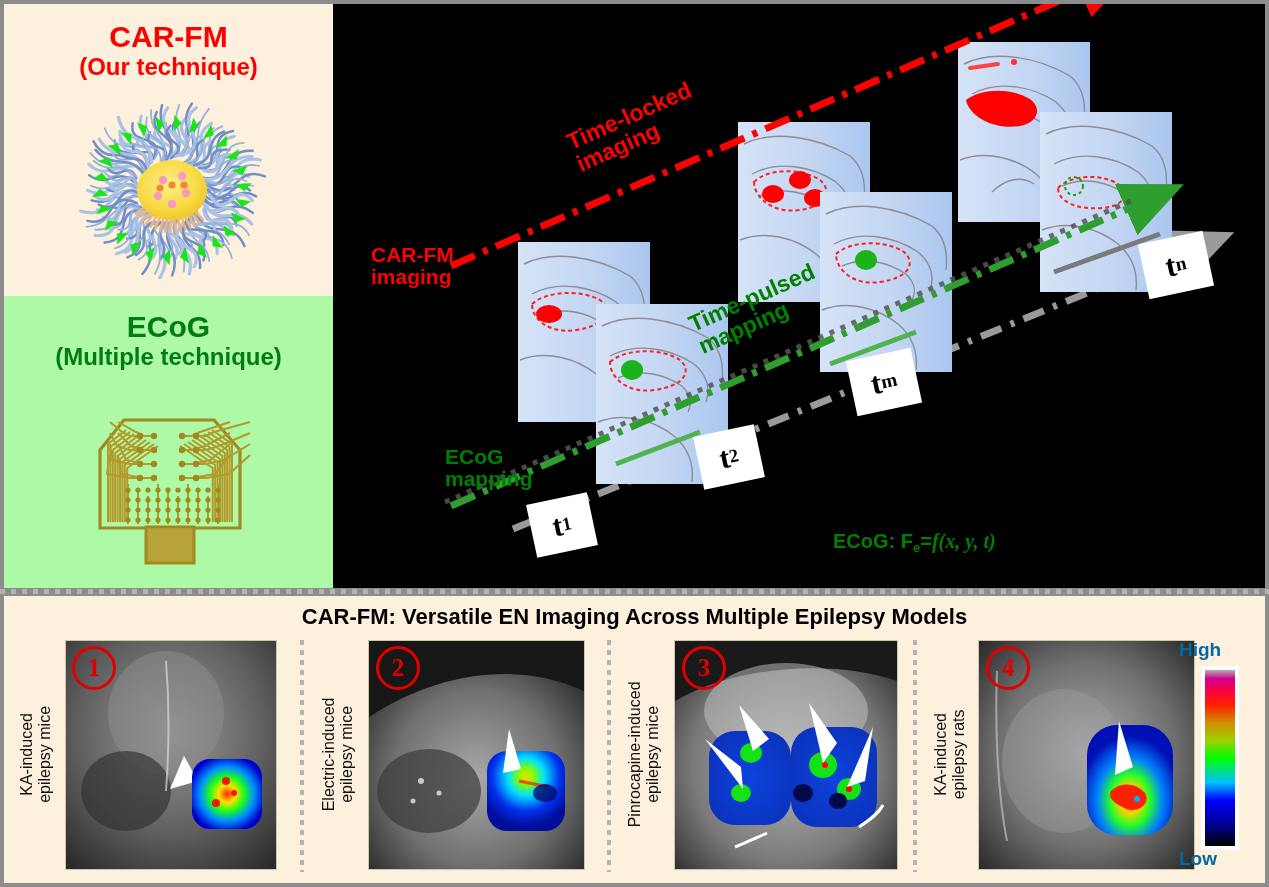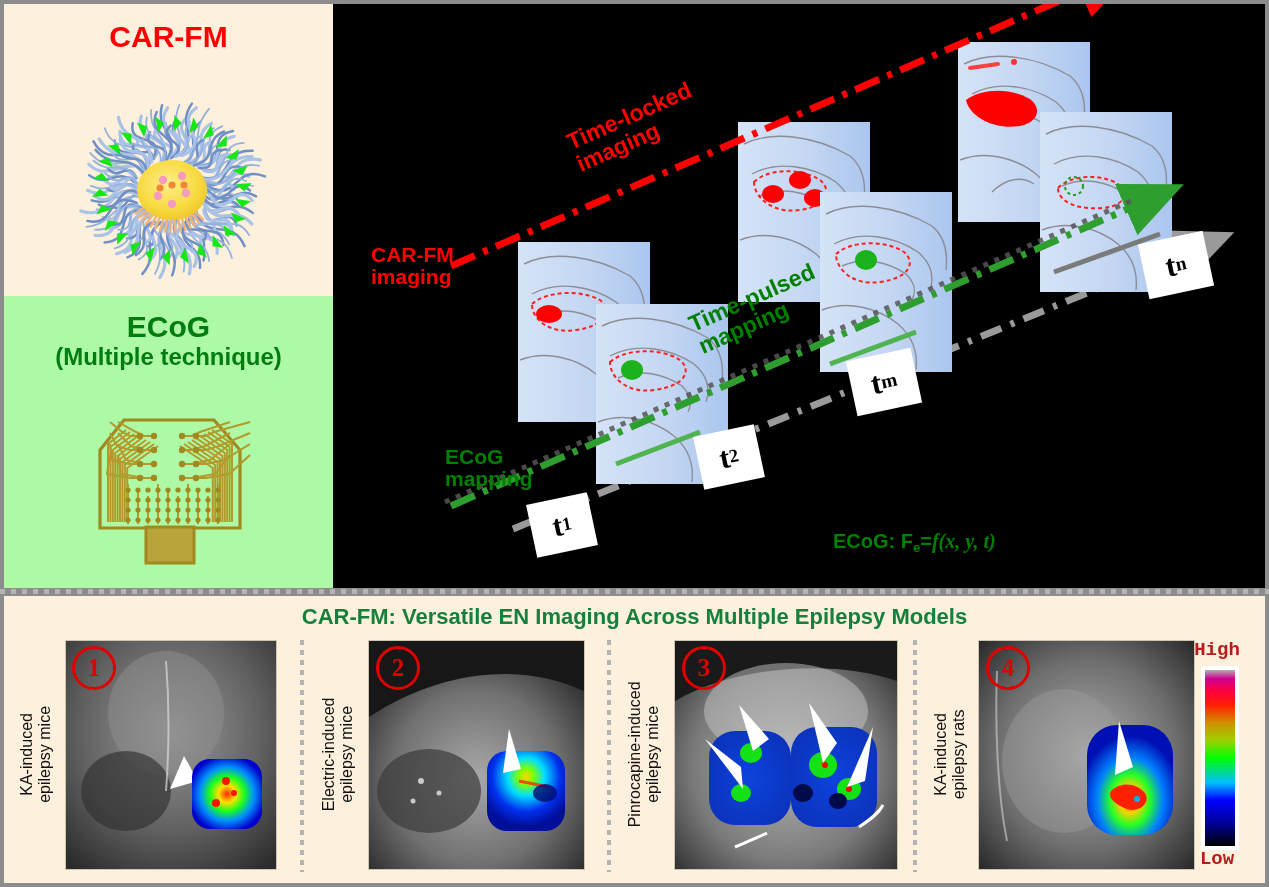--- a/index.html
+++ b/index.html
@@ -29,51 +29,52 @@
 
   .formula{position:absolute;font-weight:bold;font-size:20px;white-space:nowrap;}
   .formula .it{font-style:italic;font-family:"Liberation Serif",serif;}
   .formula .sub{font-size:0.65em;vertical-align:-0.28em;}
   .formula .sup{font-size:0.62em;vertical-align:0.55em;}
   .formula .intg{font-family:"Liberation Serif",serif;font-size:30px;font-style:italic;line-height:0;}
 
   
   .bottompanel{position:absolute;left:4px;top:596px;width:1261px;height:287px;background:#fdf0dc;}
   .bottom-title{position:absolute;top:8px;left:0;width:100%;text-align:center;
-                font-size:22px;font-weight:bold;color:#15803d;}
+                font-size:22px;font-weight:bold;color:#000000;}
   .cell{position:absolute;top:44px;height:228px;}
   .vlabel{position:absolute;left:0;top:0;height:228px;width:52px;
           display:flex;align-items:center;justify-content:center;}
   .vlabel span{transform:rotate(-90deg);white-space:nowrap;font-size:16px;color:#111;line-height:1.15;text-align:center;}
   .photo{position:absolute;top:0;height:228px;border:1px solid #cfc4ae;overflow:hidden;background:#555;}
   .badge{position:absolute;border:3px solid #e00000;border-radius:50%;
          color:#e00000;font-weight:bold;display:flex;align-items:center;justify-content:center;
          width:38px;height:38px;font-size:25px;font-family:"Liberation Serif",serif;z-index:5;}
   .vdiv{position:absolute;top:44px;width:4px;height:232px;
         background-image:linear-gradient(to bottom,#b4b4b4 50%,transparent 50%);
         background-size:4px 10px;}
   .hdiv{position:absolute;left:0;width:100%;height:5px;
         background-image:linear-gradient(to right,#b4b4b4 50%,transparent 50%);
         background-size:11px 5px;}
   .cbar-wrap{position:absolute;right:10px;top:44px;width:76px;height:228px;}
-  .cbar-hi,.cbar-lo{position:absolute;left:0;width:76px;text-align:center;font-size:19px;font-weight:bold;color:#b91c1c;font-family:Liberation Mono, monospace;}
+  .cbar-hi,.cbar-lo{position:absolute;left:0;width:76px;text-align:left;font-size:19px;font-weight:bold;color:#0369a1;}
   .cbar{position:absolute;left:22px;top:26px;width:30px;height:176px;border:4px solid #fff;
         background:linear-gradient(to top,#000000 0%,#00008f 12%,#0000ff 26%,#00c0ff 36%,#00ff00 50%,
         #9fd000 60%,#d09000 70%,#ff2000 80%,#ff0040 88%,#d0008f 95%,#b0b0b0 100%);}
 </style>
 </head>
 <body>
 
 <div id="fig">
 
   <div class="leftcol">
 
     <div class="panel-carfm">
       <div class="ptitle" style="position:absolute;left:0;top:16px;width:100%;">
         <span class="l1 red">CAR-FM</span>
+        <span class="l2 red">(Our technique)</span>
       </div>
       <div style="position:absolute;left:64px;top:88px;width:210px;height:200px;">
         <svg width="210" height="200" viewBox="0 0 210 200">
           <defs>
             <radialGradient id="core" cx="45%" cy="40%" r="62%">
               <stop offset="0%" stop-color="#ffef8a"></stop>
               <stop offset="70%" stop-color="#f7d93f"></stop>
               <stop offset="100%" stop-color="#efc72a"></stop>
             </radialGradient>
           </defs>

